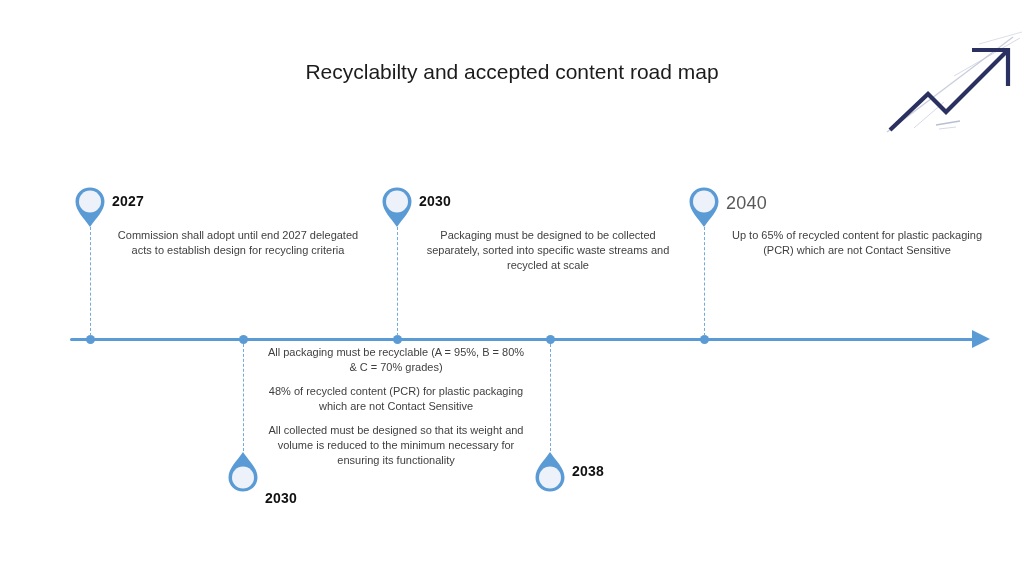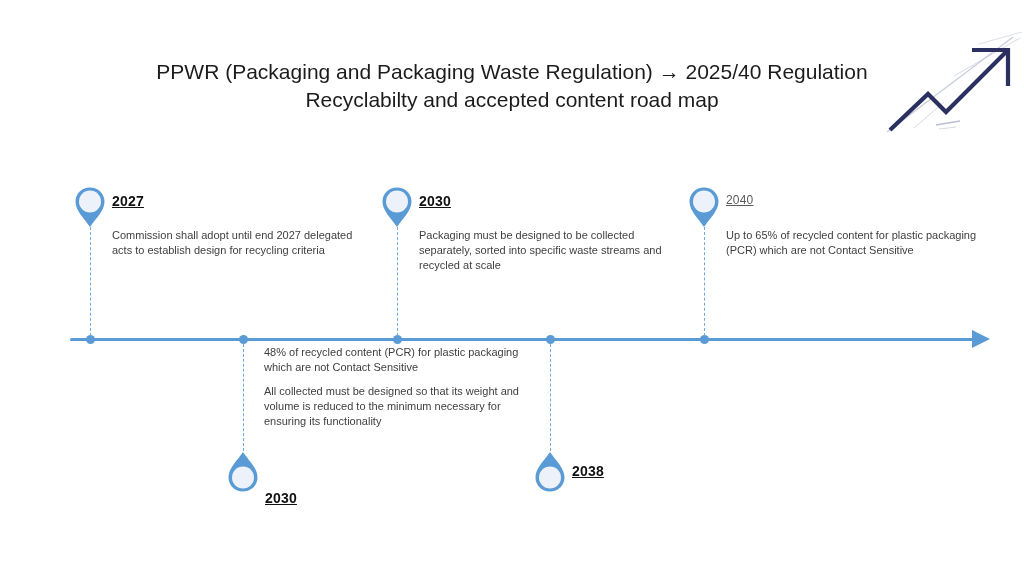--- a/index.html
+++ b/index.html
@@ -66,43 +66,41 @@
     position: absolute;
     width: 32px; height: 42px;
   }
   .pin.flip { transform: scaleY(-1); }
   .year {
     position: absolute;
     font-size: 14px;
     font-weight: 700;
     color: #111111;
     letter-spacing: 0.2px;
-    text-decoration: underline;
   }
   .year.muted {
     font-weight: 400;
     color: #595959;
-    font-size: 12px;
+    font-size: 18px;
   }
   .desc {
     position: absolute;
     font-size: 11px;
     line-height: 15px;
     color: #3f3f3f;
   }
-  .desc p { margin-bottom: 9px; }
+  .desc p { margin-bottom: 9px; text-align: center; }
   .desc p:last-child { margin-bottom: 0; }
 </style>
 </head>
 <body>
 
 <div class="slide">
 
   <div class="title">
-    <div>PPWR (Packaging and Packaging Waste Regulation) → 2025/40 Regulation</div>
     <div>Recyclabilty and accepted content road map</div>
   </div>
 
   <svg class="growth-icon" viewBox="0 0 140 110">
     <line x1="3" y1="104" x2="129" y2="9" stroke="#b9bdd1" stroke-width="1.4" opacity="0.75"></line>
     <line x1="70" y1="48" x2="136" y2="10" stroke="#c6c9da" stroke-width="1" opacity="0.7"></line>
     <line x1="30" y1="100" x2="60" y2="74" stroke="#c6c9da" stroke-width="1" opacity="0.7"></line>
     <line x1="52" y1="97" x2="76" y2="93" stroke="#a9aec6" stroke-width="1.3" opacity="0.8"></line>
     <line x1="55" y1="101" x2="72" y2="99" stroke="#c6c9da" stroke-width="1" opacity="0.7"></line>
     <line x1="95" y1="16" x2="138" y2="4" stroke="#c6c9da" stroke-width="1" opacity="0.6"></line>
@@ -146,20 +144,21 @@
   <svg class="pin" style="left:688px; top:186px" viewBox="0 0 32 42">
     <path d="M16,41 C10,32 1.5,25 1.5,15.5 C1.5,7.5 8,1.5 16,1.5 C24,1.5 30.5,7.5 30.5,15.5 C30.5,25 22,32 16,41 Z" fill="#5B9BD5"></path>
     <circle cx="16" cy="15.5" r="11" fill="#EDF2FA"></circle>
   </svg>
   <div class="year muted" style="left:726px; top:193px">2040</div>
   <div class="desc" style="left:726px; top:228px; width:262px">
     <p>Up to 65% of recycled content for plastic packaging (PCR) which are not Contact Sensitive</p>
   </div>
 
   <div class="desc" style="left:264px; top:345px; width:264px">
+    <p>All packaging must be recyclable (A = 95%, B = 80% &amp; C = 70% grades)</p>
     <p>48% of recycled content (PCR) for plastic packaging which are not Contact Sensitive</p>
     <p>All collected must be designed so that its weight and volume is reduced to the minimum necessary for ensuring its functionality</p>
   </div>
   <svg class="pin flip" style="left:227px; top:451px" viewBox="0 0 32 42">
     <path d="M16,41 C10,32 1.5,25 1.5,15.5 C1.5,7.5 8,1.5 16,1.5 C24,1.5 30.5,7.5 30.5,15.5 C30.5,25 22,32 16,41 Z" fill="#5B9BD5"></path>
     <circle cx="16" cy="15.5" r="11" fill="#EDF2FA"></circle>
   </svg>
   <div class="year" style="left:265px; top:490px">2030</div>
 
   <svg class="pin flip" style="left:534px; top:451px" viewBox="0 0 32 42">

